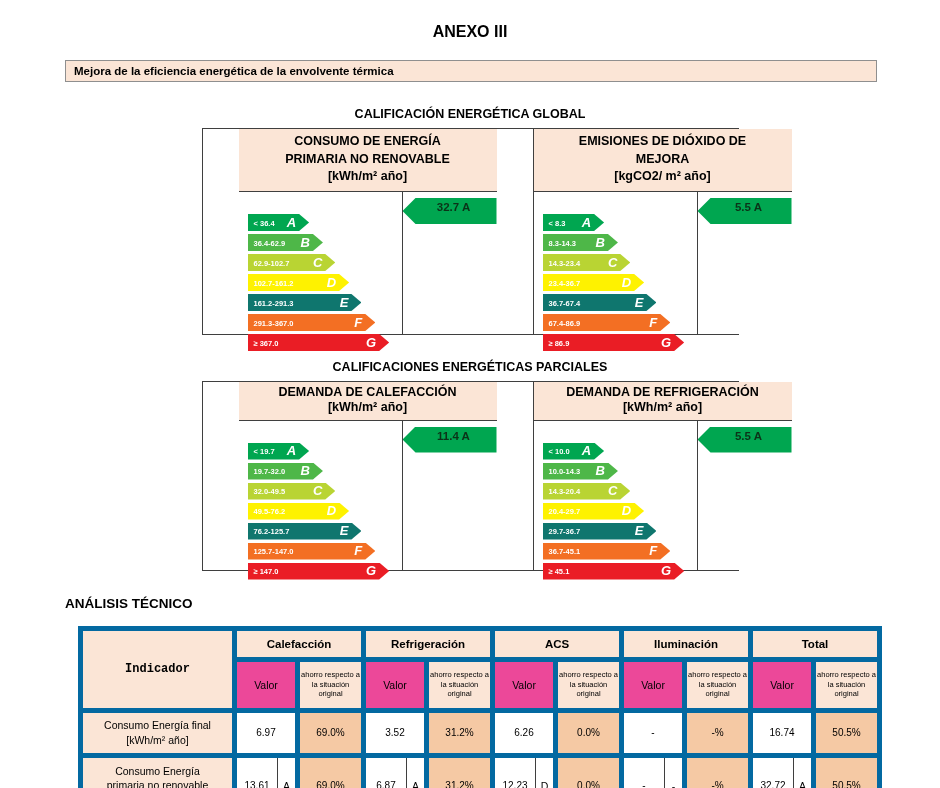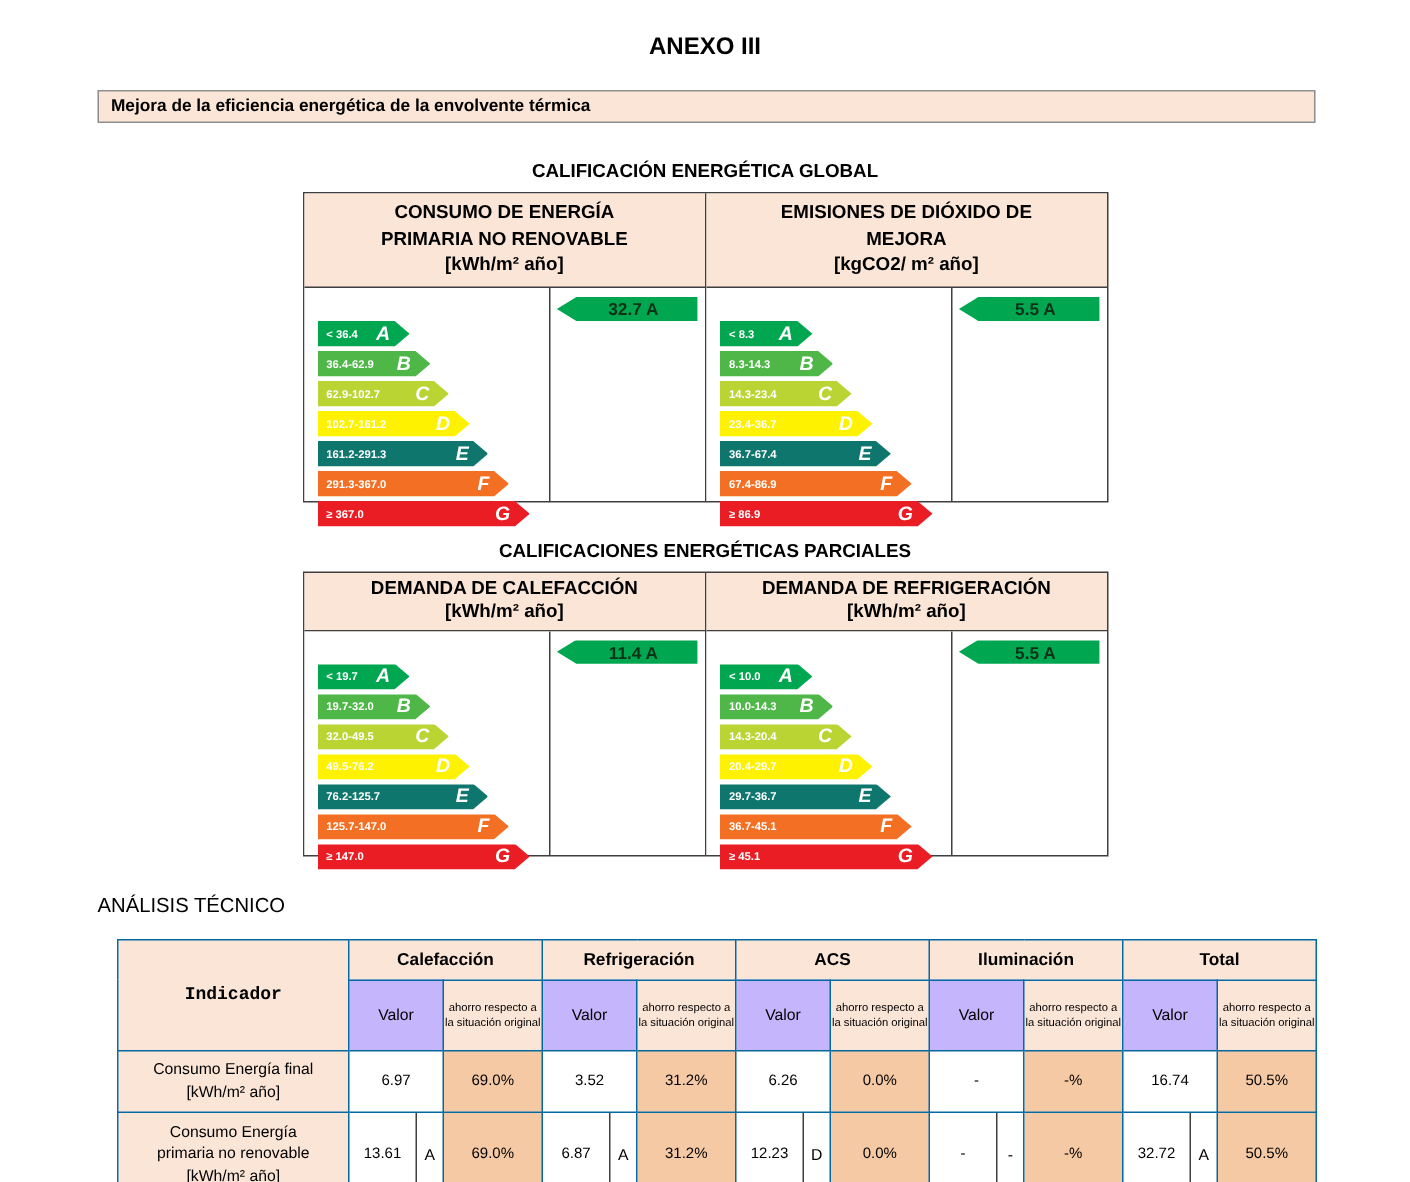--- a/index.html
+++ b/index.html
@@ -9,56 +9,56 @@
   }
   .titles{text-align:center;padding-top:22px;font-weight:bold;line-height:1.3;}
   .t1{font-size:16px;}
   .t2{font-size:17.5px;}
   .banner{
     margin:17px 0 0 65px;width:794px;background:#fbe5d6;border:1px solid #8f8f8f;
     font-weight:bold;font-size:11.5px;padding:4px 8px;
   }
   .section-title{text-align:center;font-weight:bold;font-size:12.5px;margin-top:25px;}
   .chart-box{width:535px;margin:7px auto 0;border:1.5px solid #3f3f3f;display:flex;background:#fff;}
-  .chart-col{width:50%;box-sizing:border-box;}
+  .chart-col{width:50%;box-sizing:border-box;margin-left:36px;}
   .chart-col.right{border-left:1.5px solid #3f3f3f;}
   .chart-header{
     background:#fbe5d6;border-bottom:1.5px solid #3f3f3f;text-align:center;
     font-weight:bold;font-size:12.5px;white-space:pre-line;
   }
   .chart-header.h3{line-height:1.42;padding:4px 0 5px;}
   .chart-header.h2{line-height:1.22;padding:3px 0 4px;}
   .chart-body{display:flex;background:#fff;}
   .chart-body.global{height:142px;}
   .chart-body.partial{height:149px;}
   .scale{width:164px;border-right:1px solid #3f3f3f;box-sizing:border-box;padding:22px 0 0 9px;}
   .arrow-cell{flex:1;padding-top:6px;}
   .rating-arrow{
-    margin:0 auto;width:94px;height:16px;background:#00a650;
+    margin:0 auto;width:94px;height:26px;background:#00a650;
     clip-path:polygon(0 50%, 13px 0, 100% 0, 100% 100%, 13px 100%);
     color:#0b3318;font-weight:bold;font-size:11.5px;line-height:18px;
     text-align:center;padding-left:8px;box-sizing:border-box;
   }
   .band{position:relative;height:17px;margin-bottom:3px;color:#fff;
     clip-path:polygon(0 0, calc(100% - 10px) 0, 100% 50%, calc(100% - 10px) 100%, 0 100%);}
   .band .range{position:absolute;left:6px;top:50%;transform:translateY(-50%);
     font-size:7.5px;font-weight:bold;white-space:nowrap;}
   .band .letter{position:absolute;right:13px;top:50%;transform:translateY(-54%);
     font-size:13px;font-weight:bold;font-style:italic;}
   .bw0{width:40%}.bw1{width:49%}.bw2{width:57%}.bw3{width:66%}
   .bw4{width:74%}.bw5{width:83%}.bw6{width:92%}
   .cA{background:#00a650}.cB{background:#4eb748}.cC{background:#b9d433}
   .cD{background:#fef200}.cE{background:#0f766e}.cF{background:#f36f23}.cG{background:#ea1d25}
-  .analysis-title{margin:25px 0 0 65px;font-weight:normal;font-size:13.5px;}
+  .analysis-title{margin:25px 0 0 65px;font-weight:bold;font-size:13.5px;}
   table.analysis{border-collapse:collapse;margin:15px 0 0 78px;table-layout:fixed;width:797px;}
-  table.analysis td{border:1px solid #0369a1;padding:0;vertical-align:middle;margin-left:24px;}
+  table.analysis td{border:5px solid #0369a1;padding:0;vertical-align:middle;margin-left:24px;}
   .ind-h{background:#fbe5d6;font-weight:bold;font-size:12px;text-align:center;font-family:Liberation Mono, monospace;}
   .group-h{background:#fbe5d6;font-weight:bold;font-size:11.5px;text-align:center;height:26px;}
   .sub-row td{height:46px;}
-  .sub-valor{background:#c4b5fd;font-size:10.5px;text-align:center;}
+  .sub-valor{background:#ec4899;font-size:10.5px;text-align:center;}
   .sub-ahorro{background:#fbe5d6;font-size:7.5px;text-align:center;line-height:1.3;}
   .ind-cell{background:#fbe5d6;font-size:10.5px;text-align:center;white-space:pre-line;line-height:1.35;}
   .valor-cell{background:#fff;font-size:10px;text-align:center;}
   .ahorro-cell{background:#f5c9a4;font-size:10px;text-align:center;}
   tr.row1 td{height:40px;}
   tr.row2 td{height:56px;}
   .split{display:flex;height:100%;align-items:stretch;}
   .vnum{flex:1;display:flex;align-items:center;justify-content:center;}
   .vletter{width:17px;border-left:1px solid #3f3f3f;display:flex;align-items:center;justify-content:center;font-size:10.5px;}
 </style>

